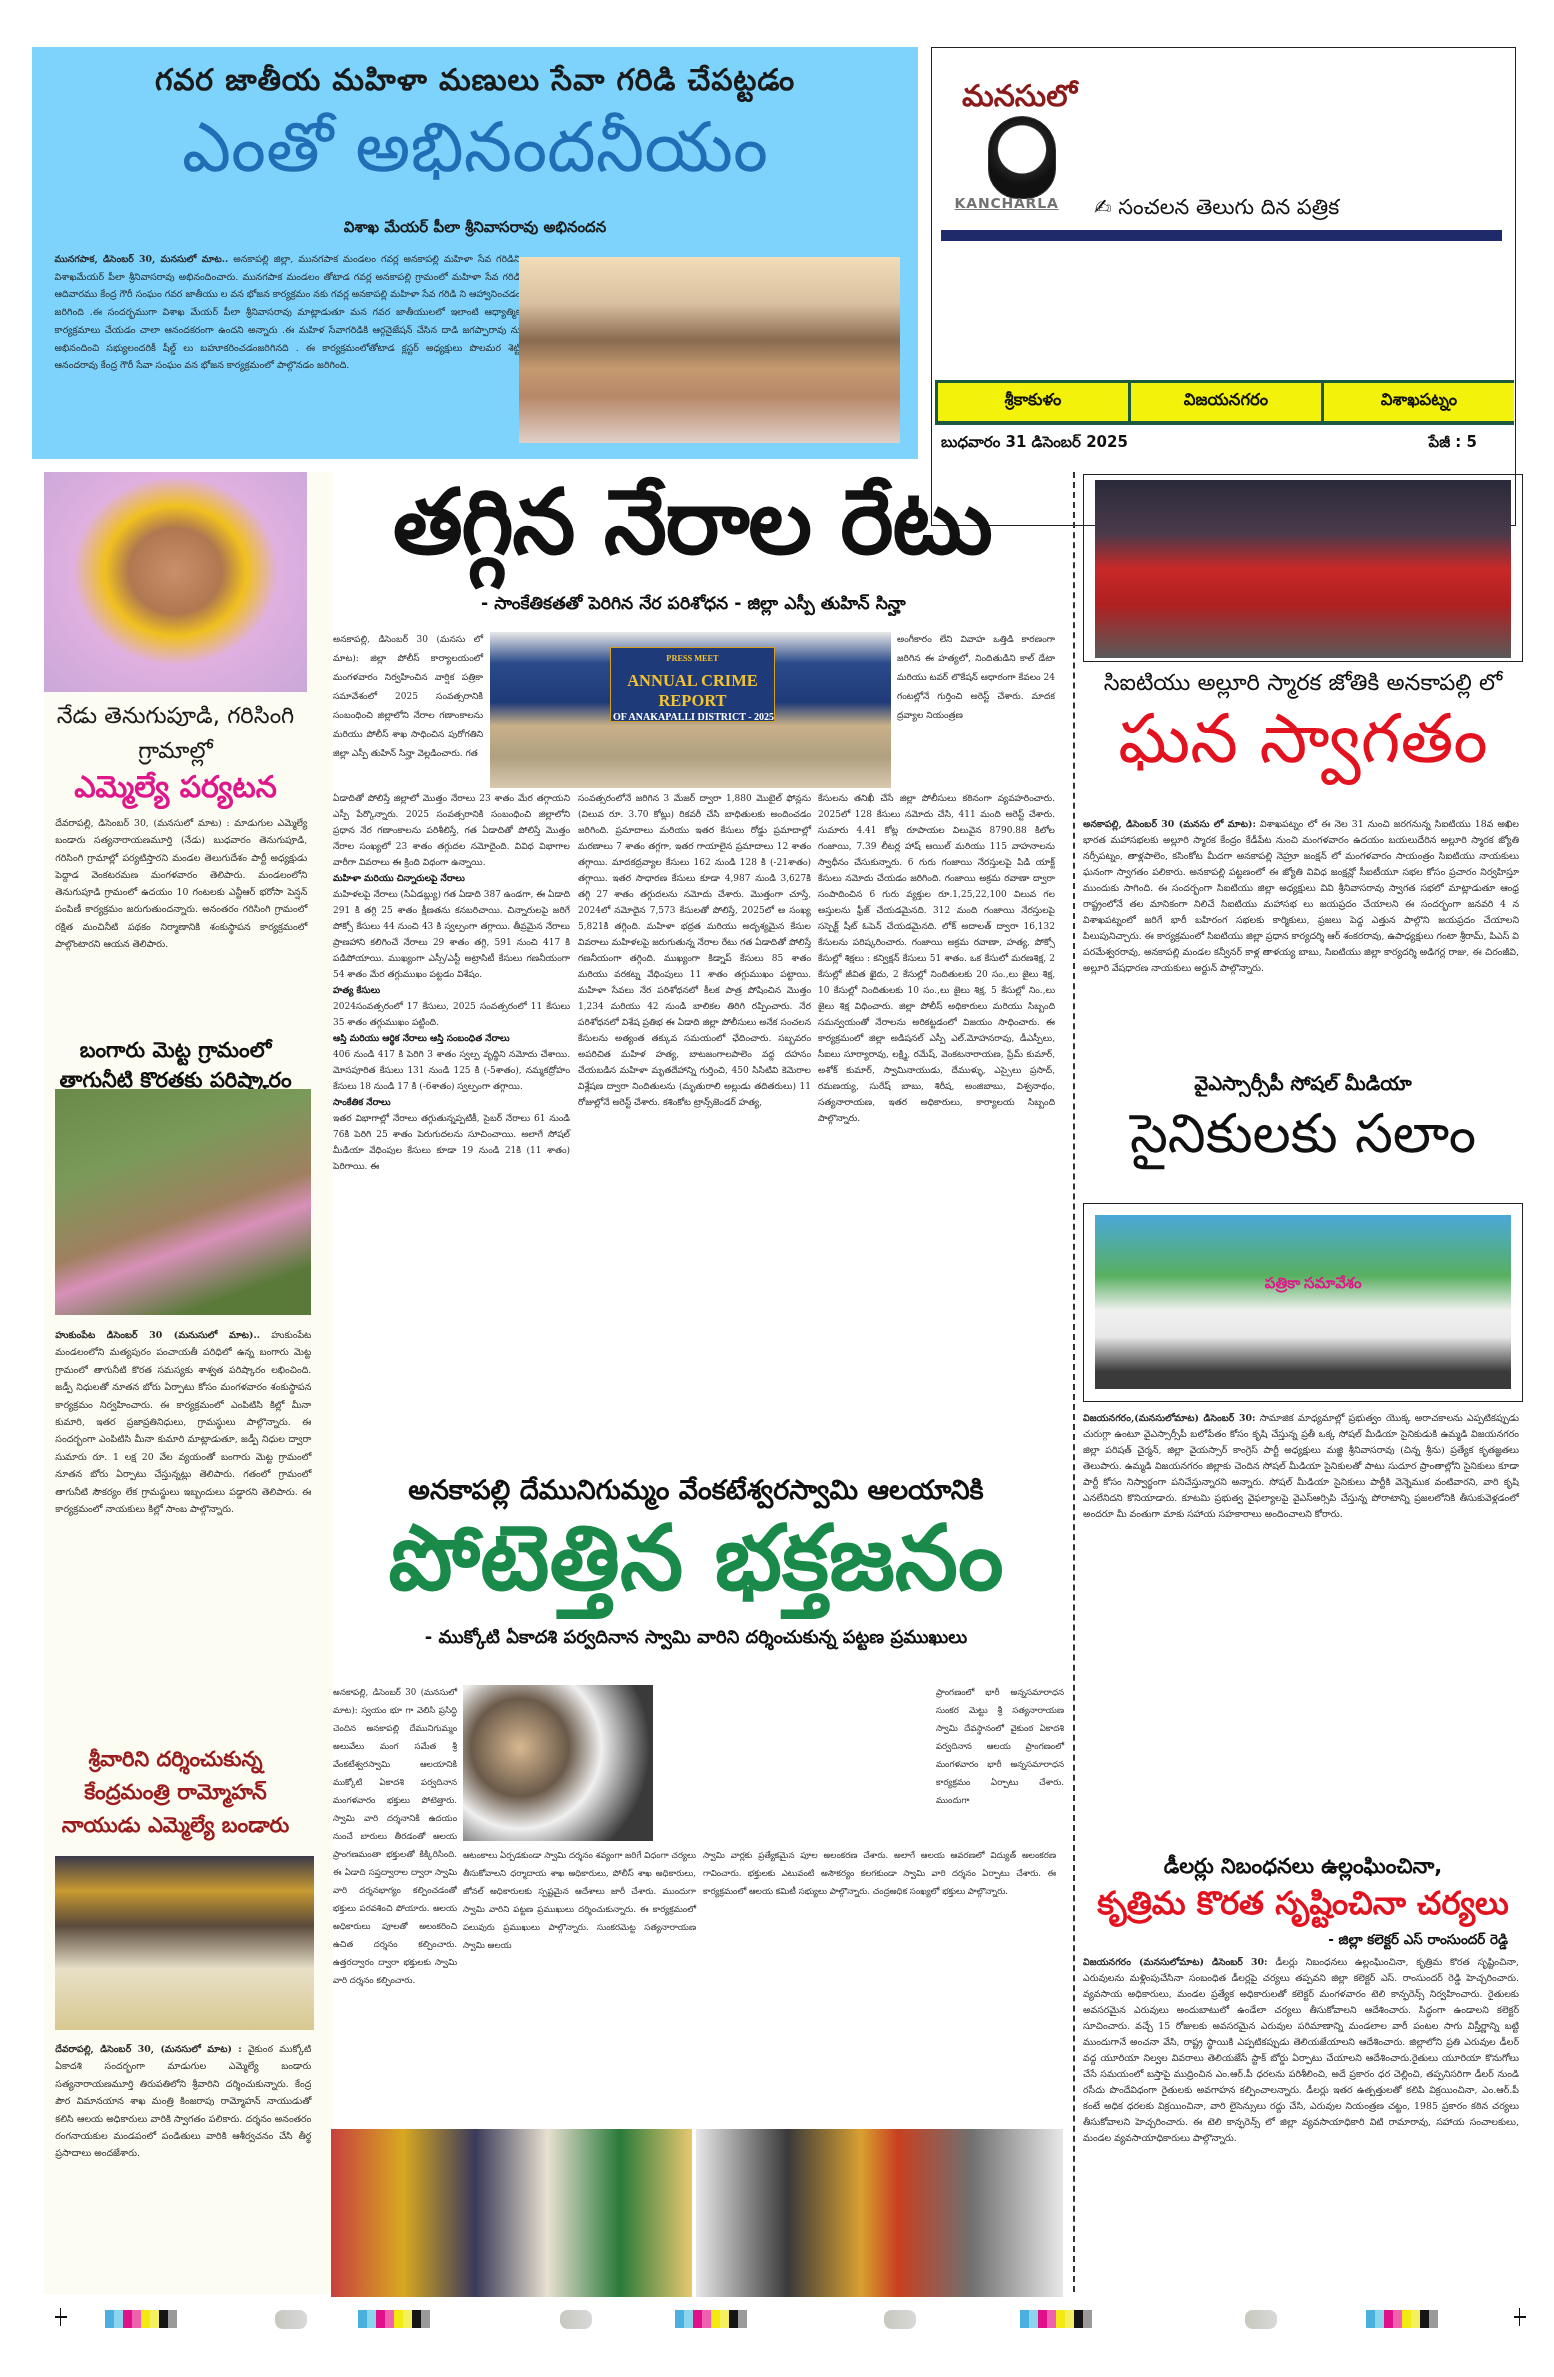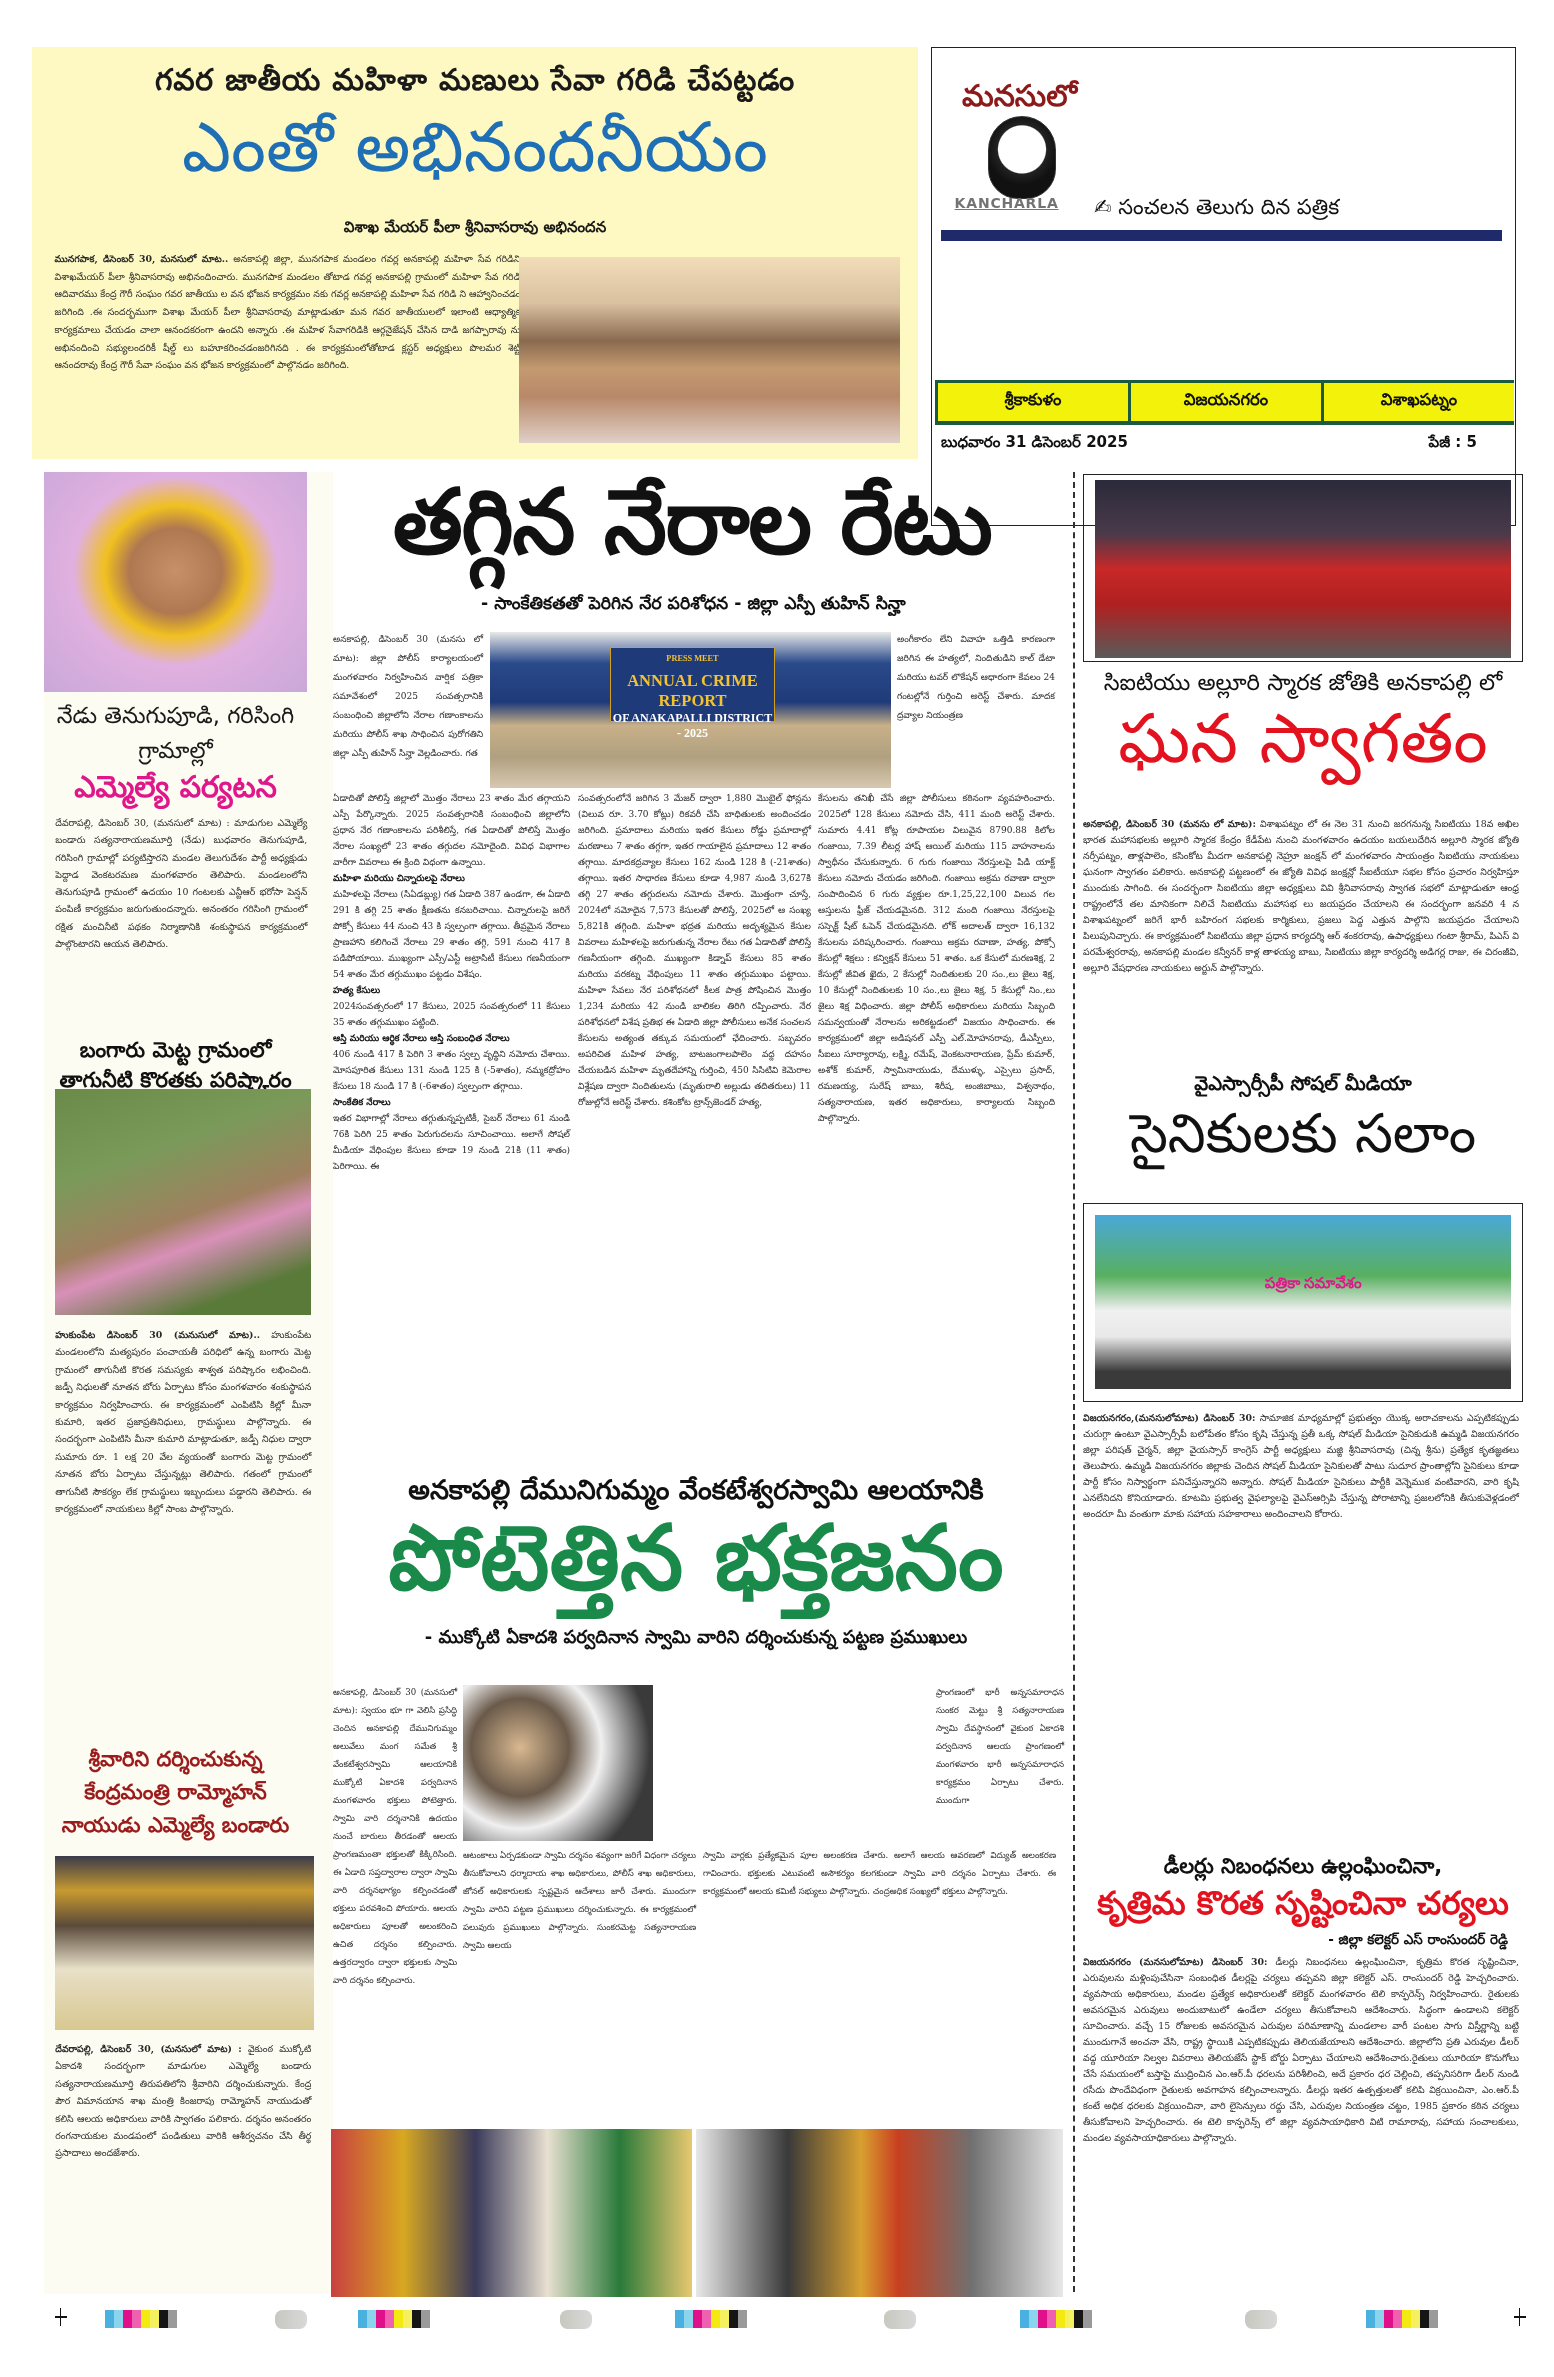--- a/index.html
+++ b/index.html
@@ -4,21 +4,21 @@
 <style>
   * { box-sizing: border-box; margin: 0; padding: 0; }
   body { width: 1555px; height: 2377px; background: #ffffff; position: relative; overflow: hidden; font-family: "DejaVu Sans", sans-serif; color: #1a1a1a; }
   .abs { position: absolute; }
   .photo { position: absolute; overflow: hidden; font-family: Liberation Serif, serif; }
   .body-text { font-family: "DejaVu Serif", serif; font-size: 11px; line-height: 21px; text-align: justify; color: #2a2a2a; }
   .body-text b { font-weight: bold; }
   .sub-head { font-weight: bold; color: #111; }
 
   
-  #feature { left: 32px; top: 47px; width: 886px; height: 412px; background: #fef9c3; }
+  #feature { left: 32px; top: 47px; width: 886px; height: 412px; background: #7dd3fc; }
   #feature-kicker { left: 0; top: 15px; width: 100%; text-align: center; font-size: 30px; font-weight: bold; color: #1a1a1a; letter-spacing: 0.8px; }
   #feature-headline { left: 0; top: 60px; width: 100%; text-align: center; font-size: 69px; color: #1e6fb5; font-family: "DejaVu Serif", serif; }
   #feature-byline { left: 0; top: 171px; width: 100%; text-align: center; font-size: 15px; font-weight: bold; color: #1a1a1a; }
   #feature-body { left: 22.6px; top: 203px; width: 466px; font-size: 9.4px; line-height: 17.7px; }
   #feature-photo { left: 487px; top: 210px; width: 381px; height: 186px; background: linear-gradient(180deg, #f2ddb8 0%, #d9c0a0 25%, #8a6a50 45%, #c49a70 60%, #b88868 75%, #e0d0c8 100%); }
 
   
   #masthead { left: 931px; top: 47px; width: 585px; height: 479px; border: 1.5px solid #222; background: #fff; }
   #brand-small { left: 30px; top: 30px; font-size: 30px; color: #8b1a1a; font-weight: bold; }
   #brand-face { left: 56px; top: 68px; width: 68px; height: 83px; border-radius: 34px 34px 30px 30px; background: radial-gradient(circle at 50% 40%, #fff 40%, #222 42%, #111 60%); border: 1.5px solid #333; }
@@ -153,21 +153,21 @@
 </aside>
 
 <section>
   <h1 id="crime-headline" class="abs">తగ్గిన నేరాల రేటు</h1>
   <div id="crime-sub" class="abs">- సాంకేతికతతో పెరిగిన నేర పరిశోధన - జిల్లా ఎస్పీ తుహిన్ సిన్హా</div>
   <div id="crime-col1" class="col body-text">అనకాపల్లి, డిసెంబర్ 30 (మనసు లో మాట): జిల్లా పోలీస్ కార్యాలయంలో మంగళవారం నిర్వహించిన వార్షిక పత్రికా సమావేశంలో 2025 సంవత్సరానికి సంబంధించి జిల్లాలోని నేరాల గణాంకాలను మరియు పోలీస్ శాఖ సాధించిన పురోగతిని జిల్లా ఎస్పీ తుహిన్ సిన్హా వెల్లడించారు. గత</div>
   <div id="crime-photo" class="photo">
     <div id="crime-photo-banner" class="abs">
       <div style="font-size:8.3px;color:#f2c230;position:absolute;top:6px;width:100%;left:0;">PRESS MEET</div>
       <div>ANNUAL CRIME REPORT</div>
-      <div style="font-size:12px;color:#fff;">OF ANAKAPALLI DISTRICT - 2025</div>
+      <div style="font-size:10px;color:#fff;text-align:right;">OF ANAKAPALLI DISTRICT - 2025</div>
     </div>
   </div>
   <div id="crime-col3" class="col body-text">అంగీకారం లేని వివాహ ఒత్తిడి కారణంగా జరిగిన ఈ హత్యలో, నిందితుడిని కాల్ డేటా మరియు టవర్ లొకేషన్ ఆధారంగా కేవలం 24 గంటల్లోనే గుర్తించి అరెస్ట్ చేశారు. మాదక ద్రవ్యాల నియంత్రణ</div>
   <div id="crime-col1b" class="col body-text">
     <span>ఏడాదితో పోలిస్తే జిల్లాలో మొత్తం నేరాలు 23 శాతం మేర తగ్గాయని ఎస్పీ పేర్కొన్నారు. 2025 సంవత్సరానికి సంబంధించి జిల్లాలోని ప్రధాన నేర గణాంకాలను పరిశీలిస్తే, గత ఏడాదితో పోలిస్తే మొత్తం నేరాల సంఖ్యలో 23 శాతం తగ్గుదల నమోదైంది. వివిధ విభాగాల వారీగా వివరాలు ఈ క్రింది విధంగా ఉన్నాయి.</span><br>
     <span class="sub-head">మహిళా మరియు చిన్నారులపై నేరాలు</span><br>
     <span>మహిళలపై నేరాలు (సిఏడబ్ల్యు) గత ఏడాది 387 ఉండగా, ఈ ఏడాది 291 కి తగ్గి 25 శాతం క్షీణతను కనబరిచాయి. చిన్నారులపై జరిగే పోక్సో కేసులు 44 నుంచి 43 కి స్వల్పంగా తగ్గాయి. తీవ్రమైన నేరాలు ప్రాణహాని కలిగించే నేరాలు 29 శాతం తగ్గి, 591 నుంచి 417 కి పడిపోయాయి. ముఖ్యంగా ఎస్సీ/ఎస్టీ అట్రాసిటీ కేసులు గణనీయంగా 54 శాతం మేర తగ్గుముఖం పట్టడం విశేషం.</span><br>
     <span class="sub-head">హత్య కేసులు</span><br>
     <span>2024సంవత్సరంలో 17 కేసులు, 2025 సంవత్సరంలో 11 కేసులు 35 శాతం తగ్గుముఖం పట్టింది.</span><br>
     <span class="sub-head">ఆస్తి మరియు ఆర్థిక నేరాలు ఆస్తి సంబంధిత నేరాలు</span><br>

